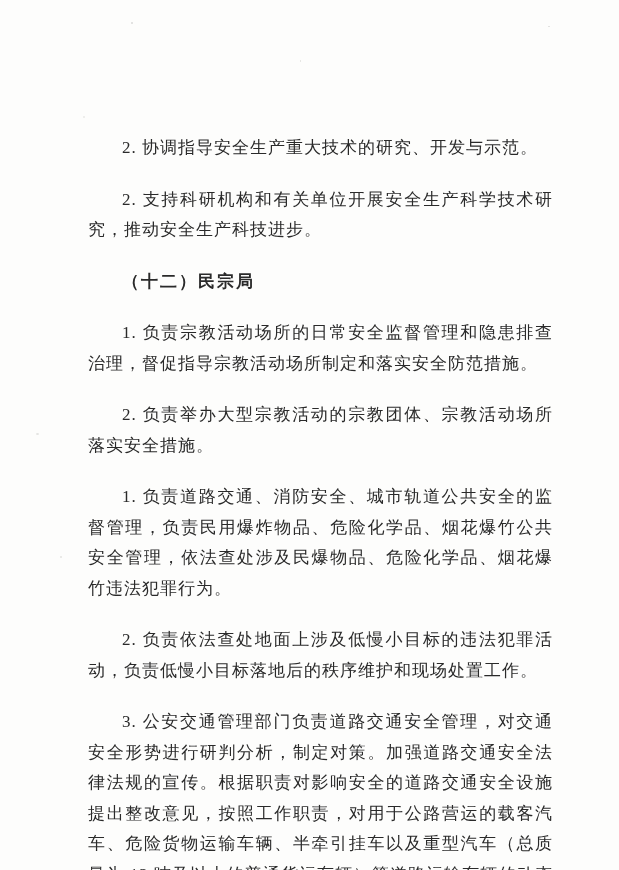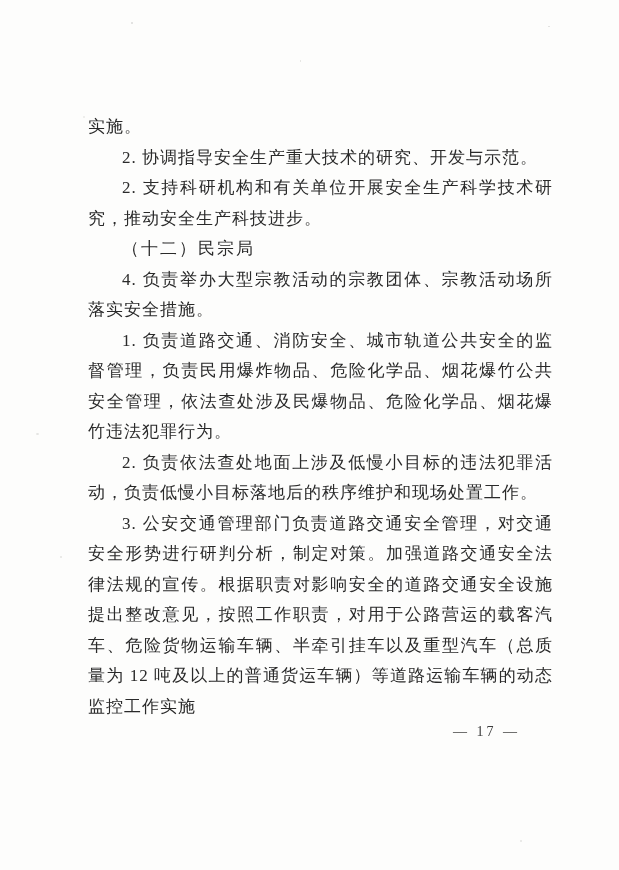--- a/index.html
+++ b/index.html
@@ -23,23 +23,24 @@
     margin: 0;
     font-size: 17px;
     line-height: 30.5px;
     letter-spacing: 1px;
     text-align: justify;
     text-justify: inter-character;
     word-break: break-all;
   }
   .doc-body p.indent {
     text-indent: 2em;
+    margin-top: 21px;
   }
   .doc-body p.heading {
-    font-weight: 400;
+    font-weight: 700;
     letter-spacing: 2px;
   }
   .page-number {
     margin-top: 2px;
     padding-right: 33px;
     text-align: right;
     font-size: 14px;
     letter-spacing: 3px;
     color: #3c3c3c;
   }
@@ -64,24 +65,24 @@
 <div class="page">
   <span class="speck s1"></span>
   <span class="speck s2"></span>
   <span class="speck s3"></span>
   <span class="speck s4"></span>
   <span class="speck s5"></span>
   <span class="speck s6"></span>
   <span class="speck s7"></span>
 
   <div class="doc-body">
-    <p>实施。</p>
     <p class="indent">2. 协调指导安全生产重大技术的研究、开发与示范。</p>
     <p class="indent">2. 支持科研机构和有关单位开展安全生产科学技术研究，推动安全生产科技进步。</p>
     <p class="indent heading">（十二）民宗局</p>
-    <p class="indent">4. 负责举办大型宗教活动的宗教团体、宗教活动场所落实安全措施。</p>
+    <p class="indent">1. 负责宗教活动场所的日常安全监督管理和隐患排查治理，督促指导宗教活动场所制定和落实安全防范措施。</p>
+    <p class="indent">2. 负责举办大型宗教活动的宗教团体、宗教活动场所落实安全措施。</p>
     <p class="indent">1. 负责道路交通、消防安全、城市轨道公共安全的监督管理，负责民用爆炸物品、危险化学品、烟花爆竹公共安全管理，依法查处涉及民爆物品、危险化学品、烟花爆竹违法犯罪行为。</p>
     <p class="indent">2. 负责依法查处地面上涉及低慢小目标的违法犯罪活动，负责低慢小目标落地后的秩序维护和现场处置工作。</p>
     <p class="indent">3. 公安交通管理部门负责道路交通安全管理，对交通安全形势进行研判分析，制定对策。加强道路交通安全法律法规的宣传。根据职责对影响安全的道路交通安全设施提出整改意见，按照工作职责，对用于公路营运的载客汽车、危险货物运输车辆、半牵引挂车以及重型汽车（总质量为 12 吨及以上的普通货运车辆）等道路运输车辆的动态监控工作实施</p>
   </div>
 
   <div class="page-number">— 17 —</div>
 </div>
 
 </body></html>

